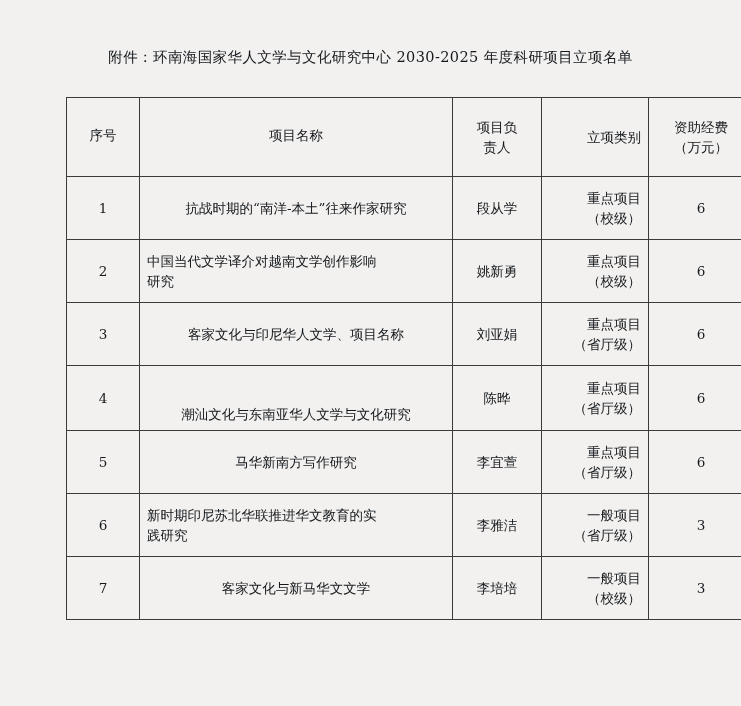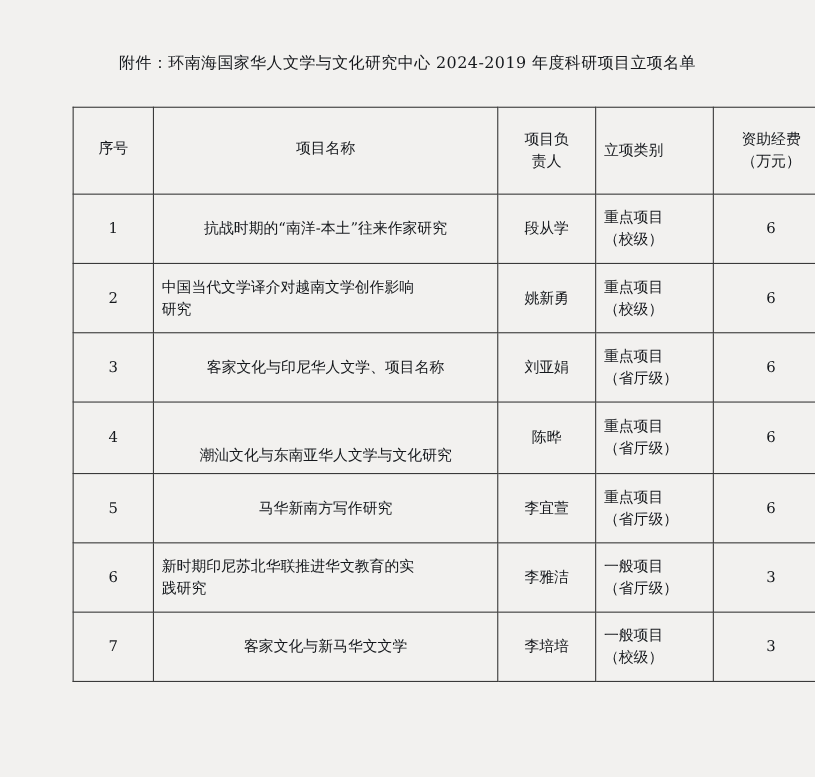--- a/index.html
+++ b/index.html
@@ -48,21 +48,21 @@
     padding: 6px 7px;
     font-weight: normal;
     font-size: 13.5px;
     line-height: 1.5;
     vertical-align: middle;
     color: #15181c;
   }
   .c-no      { width: 58px;  text-align: center; }
   .c-name    { width: 298px; text-align: center; }
   .c-leader  { width: 74px;  text-align: center; }
-  .c-type    { width: 92px;  text-align: left; }
+  .c-type    { width: 92px;  text-align: right; }
   .c-fund    { width: 90px;  text-align: center; }
 
   thead td {
     height: 66px;
     vertical-align: top;
     padding-top: 9px;
   }
   thead .c-no, thead .c-name {
     vertical-align: top;
     font-family: Liberation Mono, monospace;
@@ -85,21 +85,21 @@
   .nowrap-line {
     white-space: nowrap;
     margin-top: 32px;
   }
 </style>
 </head>
 <body>
 
 <div class="page">
 
-  <div class="doc-title">附件：环南海国家华人文学与文化研究中心 2024-2019 年度科研项目立项名单</div>
+  <div class="doc-title">附件：环南海国家华人文学与文化研究中心 2030-2025 年度科研项目立项名单</div>
 
   <div class="table-wrap">
     <table class="grid">
       <thead>
         <tr>
           <td class="c-no">序号</td>
           <td class="c-name">项目名称</td>
           <td class="c-leader">
             <span class="stack">
               <span>项目负</span>

